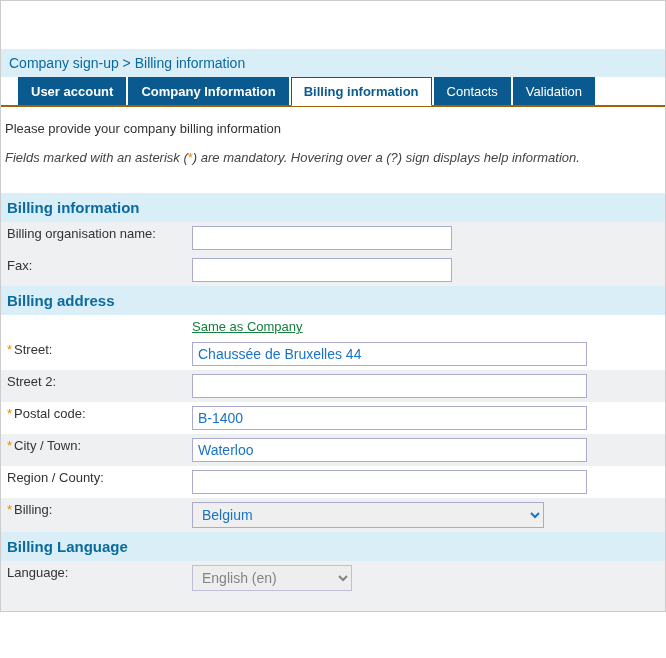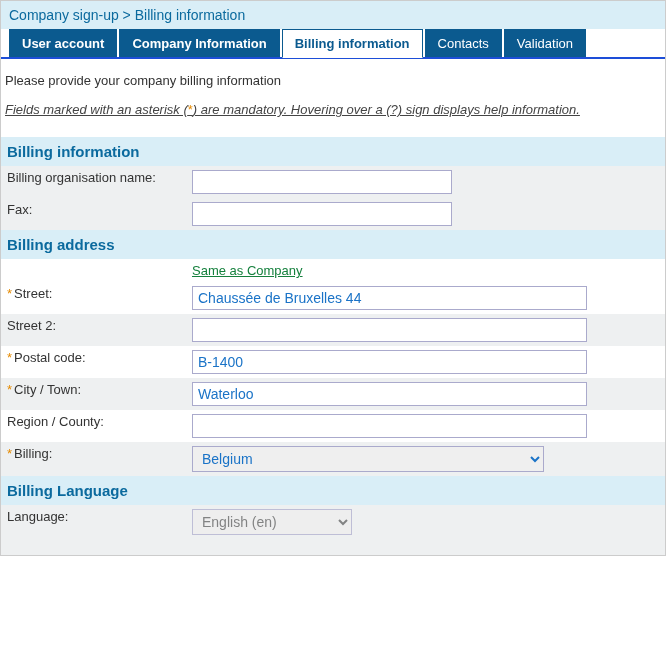--- a/index.html
+++ b/index.html
@@ -1,25 +1,25 @@
 <!DOCTYPE html>
 <html><head>
 <meta charset="utf-8">
 <style>
 * { box-sizing: border-box; margin: 0; padding: 0; }
 body { font-family: Arial, sans-serif; font-size: 13px; background: #fff; }
 .container { width: 666px; border: 1px solid #ccc; box-shadow: 2px 2px 4px rgba(0,0,0,0.3); }
-.breadcrumb { background: #d9eef7; padding: 6px 8px; color: #0b6a9e; font-size: 14px; }
-.tabs { display: flex; border-bottom: 2px solid #1d4ed8; background: #fff; padding-left: 8px; }
+.breadcrumb { background: #d9eef7; padding: 6px 8px; color: #0b6a9e; font-size: 14px; margin-top: 48px; }
+.tabs { display: flex; border-bottom: 2px solid #a16207; background: #fff; padding-left: 17px; }
 .tab { background: #0b5a8f; color: #fff; padding: 6px 12px; margin-right: 2px; cursor: pointer; font-size: 13px; border: 1px solid #0b5a8f; border-bottom: none; }
 .tab.active { background: #fff; color: #0b5a8f; font-weight: bold; border: 1px solid #0b5a8f; border-bottom: 1px solid #fff; margin-bottom: -1px; }
 .tab.completed { background: #0b5a8f; color: #fff; font-weight: bold; }
 .content { padding: 0; }
 .intro { padding: 14px 4px 6px 4px; color: #333; }
-.note { padding: 8px 4px 20px 4px; font-style: italic; color: #444; text-decoration: underline; }
+.note { padding: 8px 4px 28px 4px; font-style: italic; color: #444; }
 .asterisk { color: #e58a00; font-style: normal; }
 .section-header { background: #d9eef7; color: #0b6a9e; font-weight: bold; padding: 6px 6px; font-size: 15px; }
 .form-table { width: 100%; border-collapse: collapse; }
 .form-table td { padding: 4px 6px; vertical-align: top; }
 .form-table tr.alt td { background: #eef0f1; }
 .label-cell { width: 185px; color: #333; }
 .req { color: #e58a00; margin-right: 2px; }
 .input-cell input[type=text], .input-cell select, .input-cell textarea { border: 1px solid #aac; padding: 3px 5px; font-family: Arial; font-size: 14px; color: #1a73c7; }
 .input-cell input[type=text] { width: 260px; }
 .input-cell input.wide { width: 395px; }

